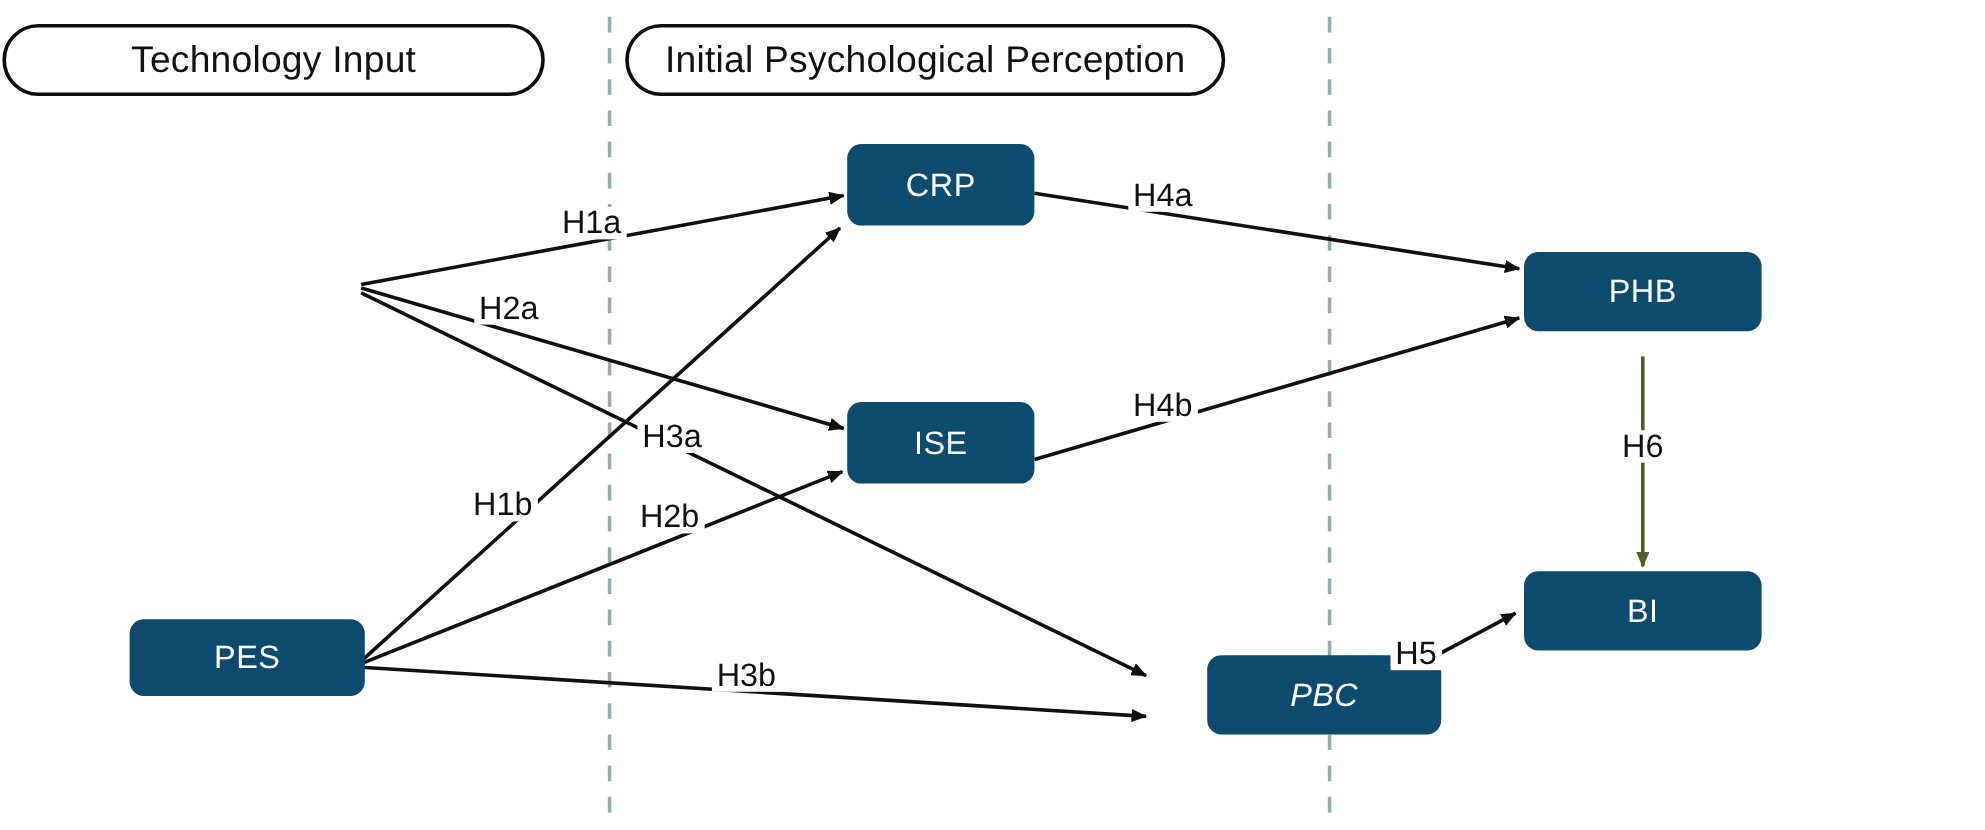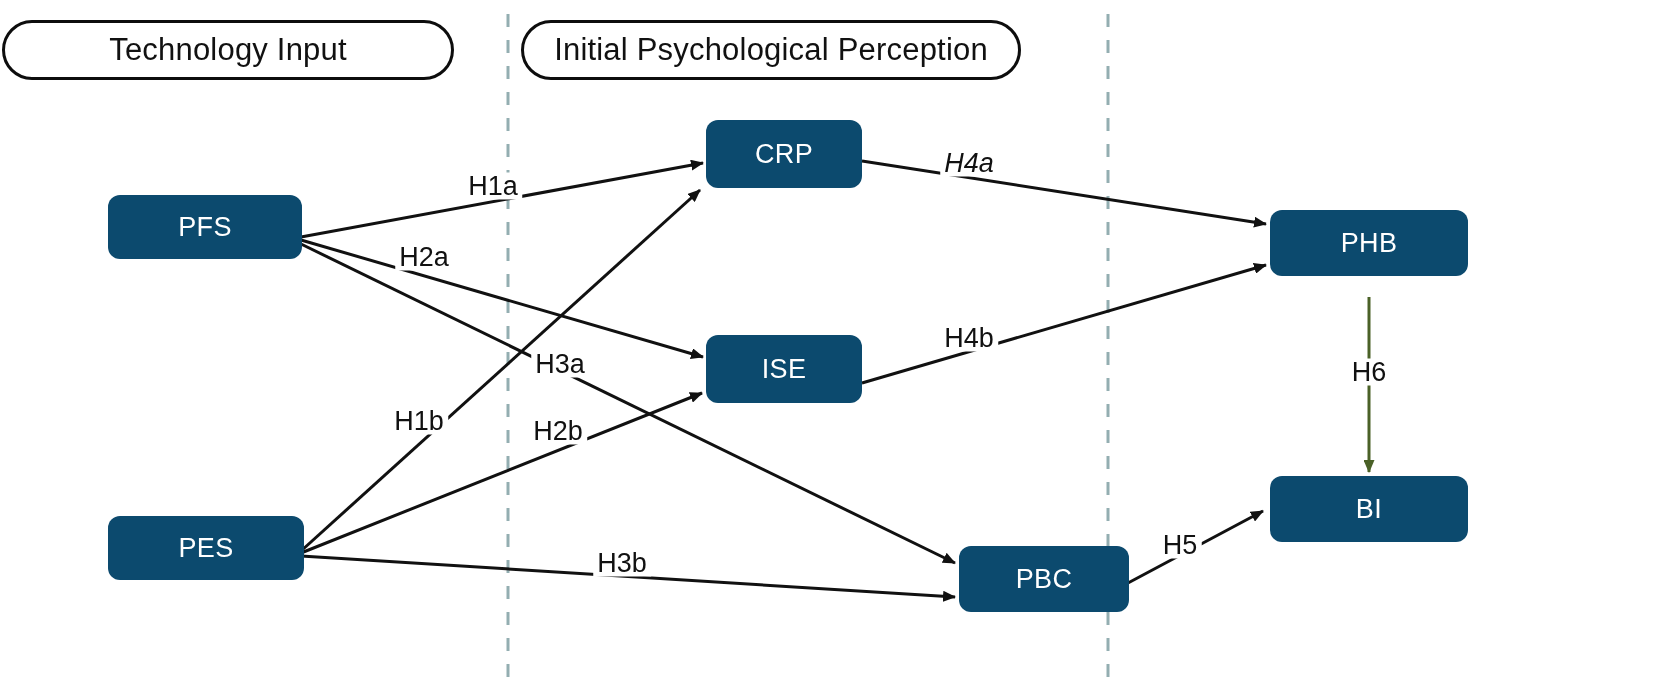--- a/index.html
+++ b/index.html
@@ -107,41 +107,38 @@
 
   <div class="stage-pill" style="left:2px; top:8px; width:452px; height:60px;">
     <span>Technology Input</span>
   </div>
 
   <div class="stage-pill" style="left:521px; top:8px; width:500px; height:60px;">
     <span>Initial Psychological Perception</span>
   </div>
 
 
-  <div class="node-box" style="left:108px; top:195px; width:194px; height:64px;">
-    <span>PFS</span>
-  </div>
 
   <div class="node-box" style="left:108px; top:516px; width:196px; height:64px;">
     <span>PES</span>
   </div>
 
   <div class="node-box" style="left:706px; top:120px; width:156px; height:68px;">
     <span>CRP</span>
   </div>
 
   <div class="node-box" style="left:706px; top:335px; width:156px; height:68px;">
     <span>ISE</span>
   </div>
 
   <div class="node-box" style="left:1270px; top:210px; width:198px; height:66px;">
     <span>PHB</span>
   </div>
 
-  <div class="node-box" style="left:959px; top:546px; width:170px; height:66px;">
+  <div class="node-box" style="left:1006px; top:546px; width:195px; height:66px;font-style:italic;">
     <span>PBC</span>
   </div>
 
   <div class="node-box" style="left:1270px; top:476px; width:198px; height:66px;">
     <span>BI</span>
   </div>
 
   <div class="edge-label" style="left:493px; top:186px;">
     <span>H1a</span>
   </div>
@@ -159,21 +156,21 @@
   </div>
 
   <div class="edge-label" style="left:560px; top:364px;">
     <span>H3a</span>
   </div>
 
   <div class="edge-label" style="left:622px; top:563px;">
     <span>H3b</span>
   </div>
 
-  <div class="edge-label" style="left:969px; top:163px;font-style:italic;">
+  <div class="edge-label" style="left:969px; top:163px;">
     <span>H4a</span>
   </div>
 
   <div class="edge-label" style="left:969px; top:338px;">
     <span>H4b</span>
   </div>
 
   <div class="edge-label" style="left:1180px; top:545px;">
     <span>H5</span>
   </div>

